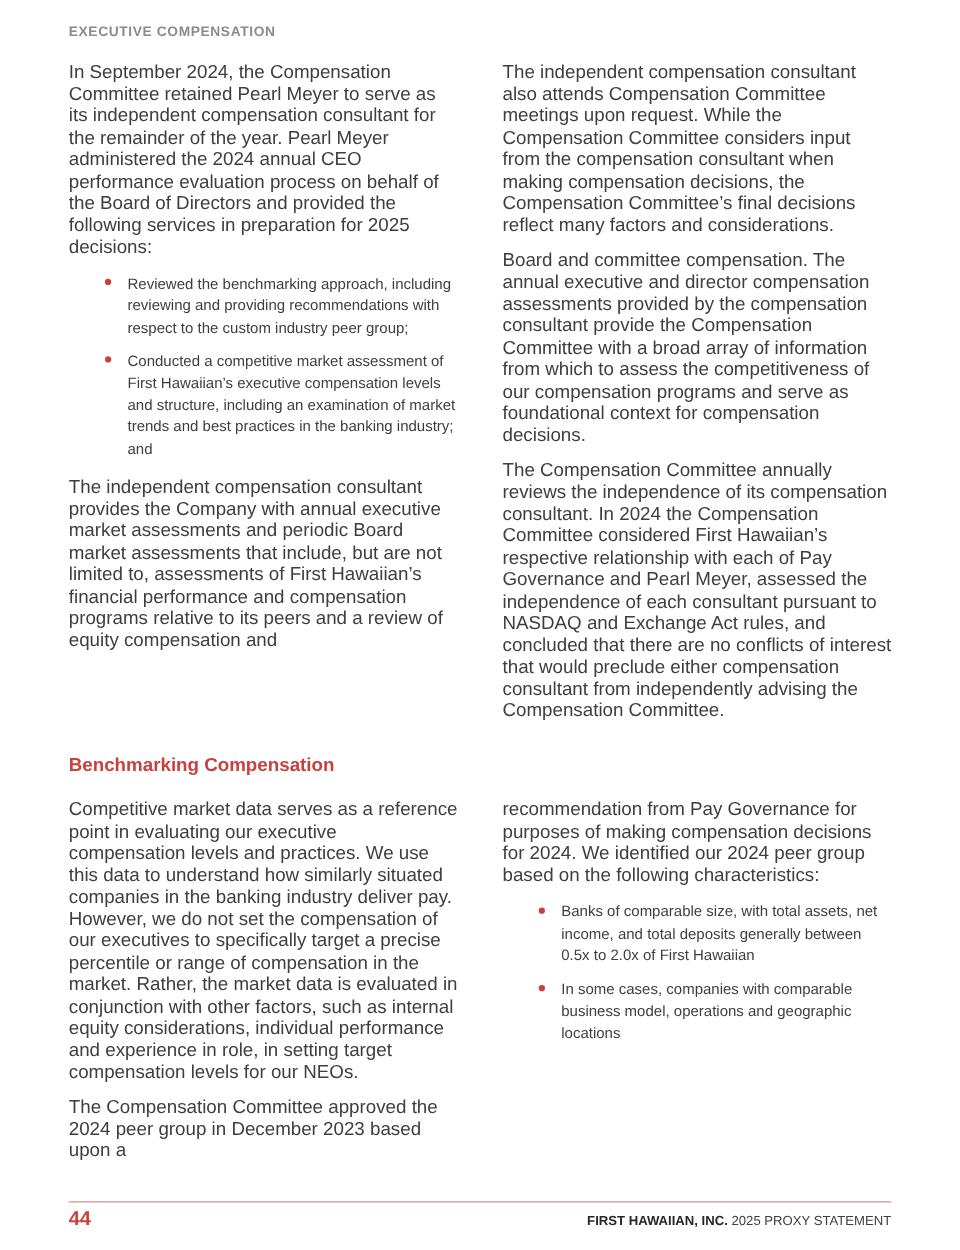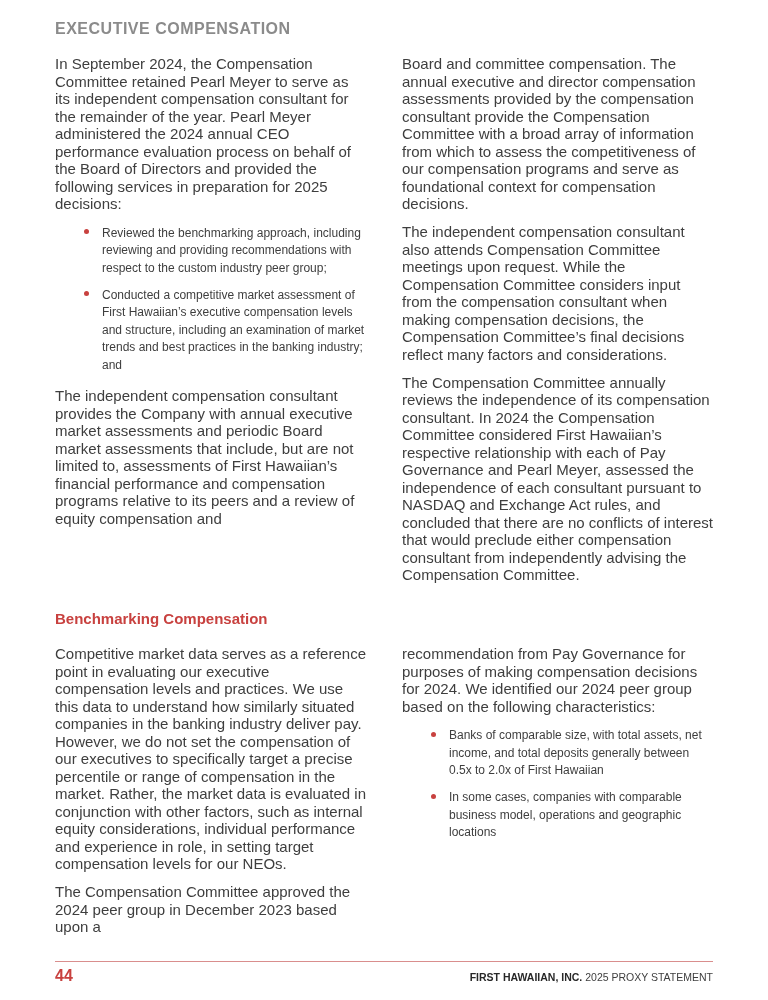--- a/index.html
+++ b/index.html
@@ -13,21 +13,21 @@
     color: #3e3e3e;
     overflow: hidden;
   }
   .content {
     position: absolute;
     left: 55px;
     top: 20px;
     width: 658px;
   }
   .kicker {
-    font-size: 16px;
+    font-size: 11px;
     font-weight: bold;
     letter-spacing: 0.5px;
     color: #8b8b8b;
     margin-bottom: 17px;
   }
   .two-col {
     display: grid;
     grid-template-columns: 1fr 1fr;
     column-gap: 36px;
     align-items: start;
@@ -105,22 +105,22 @@
     <div class="two-col">
       <div class="col">
         <p>In September 2024, the Compensation Committee retained Pearl Meyer to serve as its independent compensation consultant for the remainder of the year. Pearl Meyer administered the 2024 annual CEO performance evaluation process on behalf of the Board of Directors and provided the following services in preparation for 2025 decisions:</p>
         <ul class="bullets">
           <li><span class="dot"></span><span>Reviewed the benchmarking approach, including reviewing and providing recommendations with respect to the custom industry peer group;</span></li>
           <li><span class="dot"></span><span>Conducted a competitive market assessment of First Hawaiian’s executive compensation levels and structure, including an examination of market trends and best practices in the banking industry; and</span></li>
         </ul>
         <p>The independent compensation consultant provides the Company with annual executive market assessments and periodic Board market assessments that include, but are not limited to, assessments of First Hawaiian’s financial performance and compensation programs relative to its peers and a review of equity compensation and</p>
       </div>
       <div class="col">
+        <p>The independent compensation consultant also attends Compensation Committee meetings upon request. While the Compensation Committee considers input from the compensation consultant when making compensation decisions, the Compensation Committee’s final decisions reflect many factors and considerations.</p>
         <p>Board and committee compensation. The annual executive and director compensation assessments provided by the compensation consultant provide the Compensation Committee with a broad array of information from which to assess the competitiveness of our compensation programs and serve as foundational context for compensation decisions.</p>
-        <p>The independent compensation consultant also attends Compensation Committee meetings upon request. While the Compensation Committee considers input from the compensation consultant when making compensation decisions, the Compensation Committee’s final decisions reflect many factors and considerations.</p>
         <p>The Compensation Committee annually reviews the independence of its compensation consultant. In 2024 the Compensation Committee considered First Hawaiian’s respective relationship with each of Pay Governance and Pearl Meyer, assessed the independence of each consultant pursuant to NASDAQ and Exchange Act rules, and concluded that there are no conflicts of interest that would preclude either compensation consultant from independently advising the Compensation Committee.</p>
       </div>
     </div>
 
     <h2 class="section-heading">Benchmarking Compensation</h2>
 
     <div class="two-col">
       <div class="col">
         <p>Competitive market data serves as a reference point in evaluating our executive compensation levels and practices. We use this data to understand how similarly situated companies in the banking industry deliver pay. However, we do not set the compensation of our executives to specifically target a precise percentile or range of compensation in the market. Rather, the market data is evaluated in conjunction with other factors, such as internal equity considerations, individual performance and experience in role, in setting target compensation levels for our NEOs.</p>
         <p>The Compensation Committee approved the 2024 peer group in December 2023 based upon a</p>

